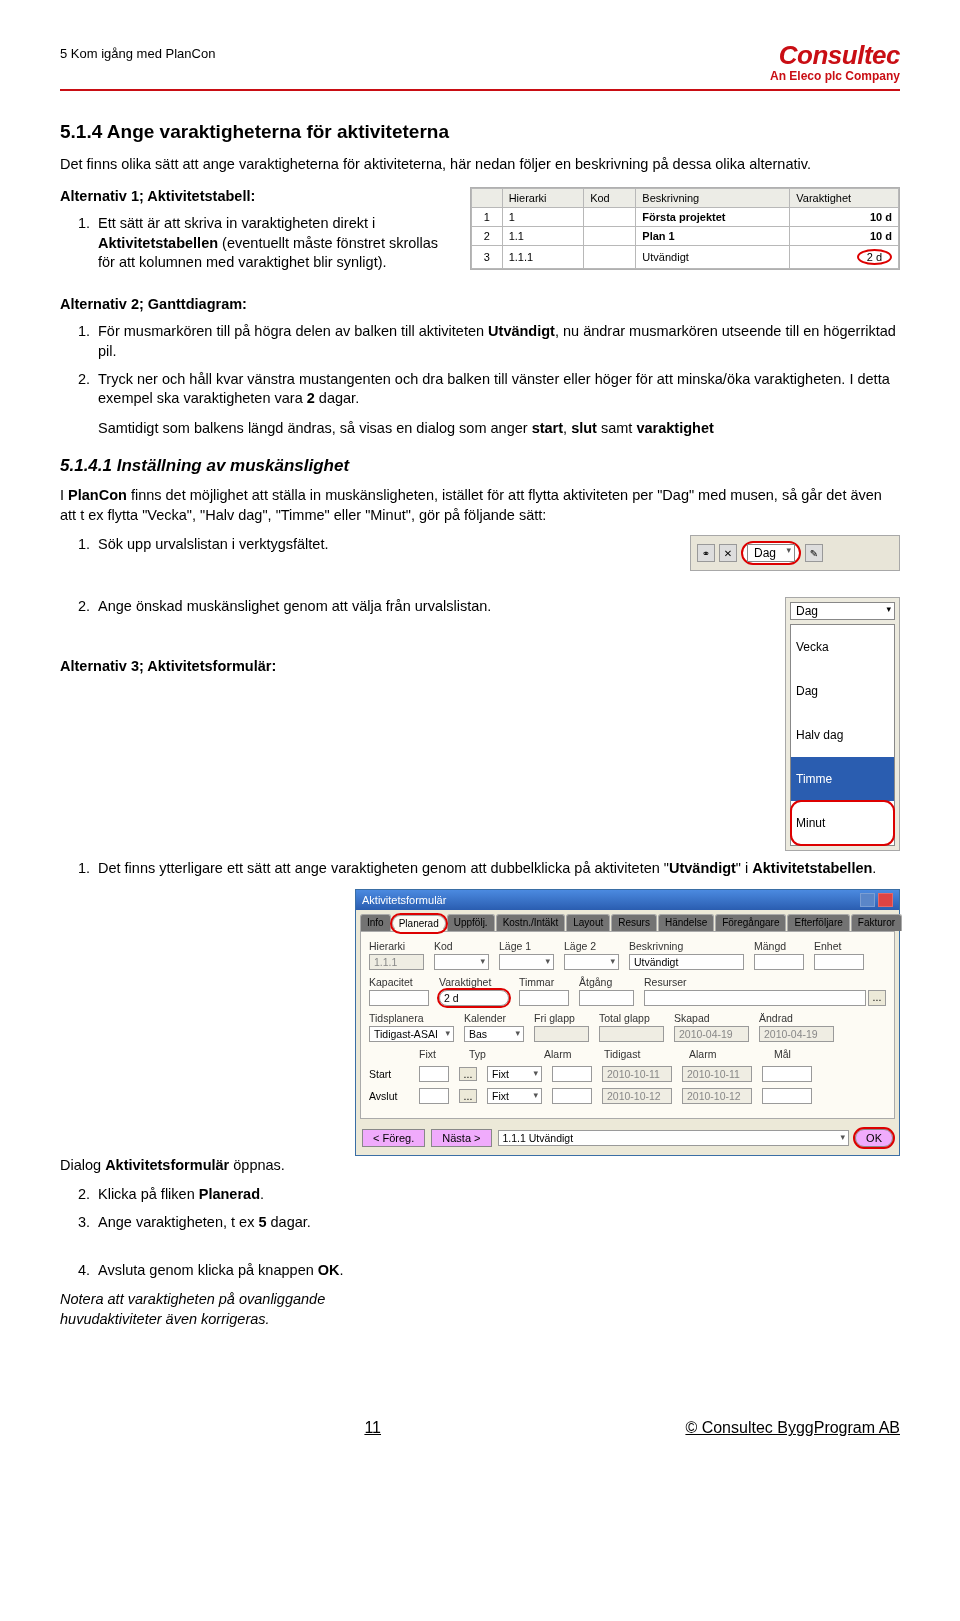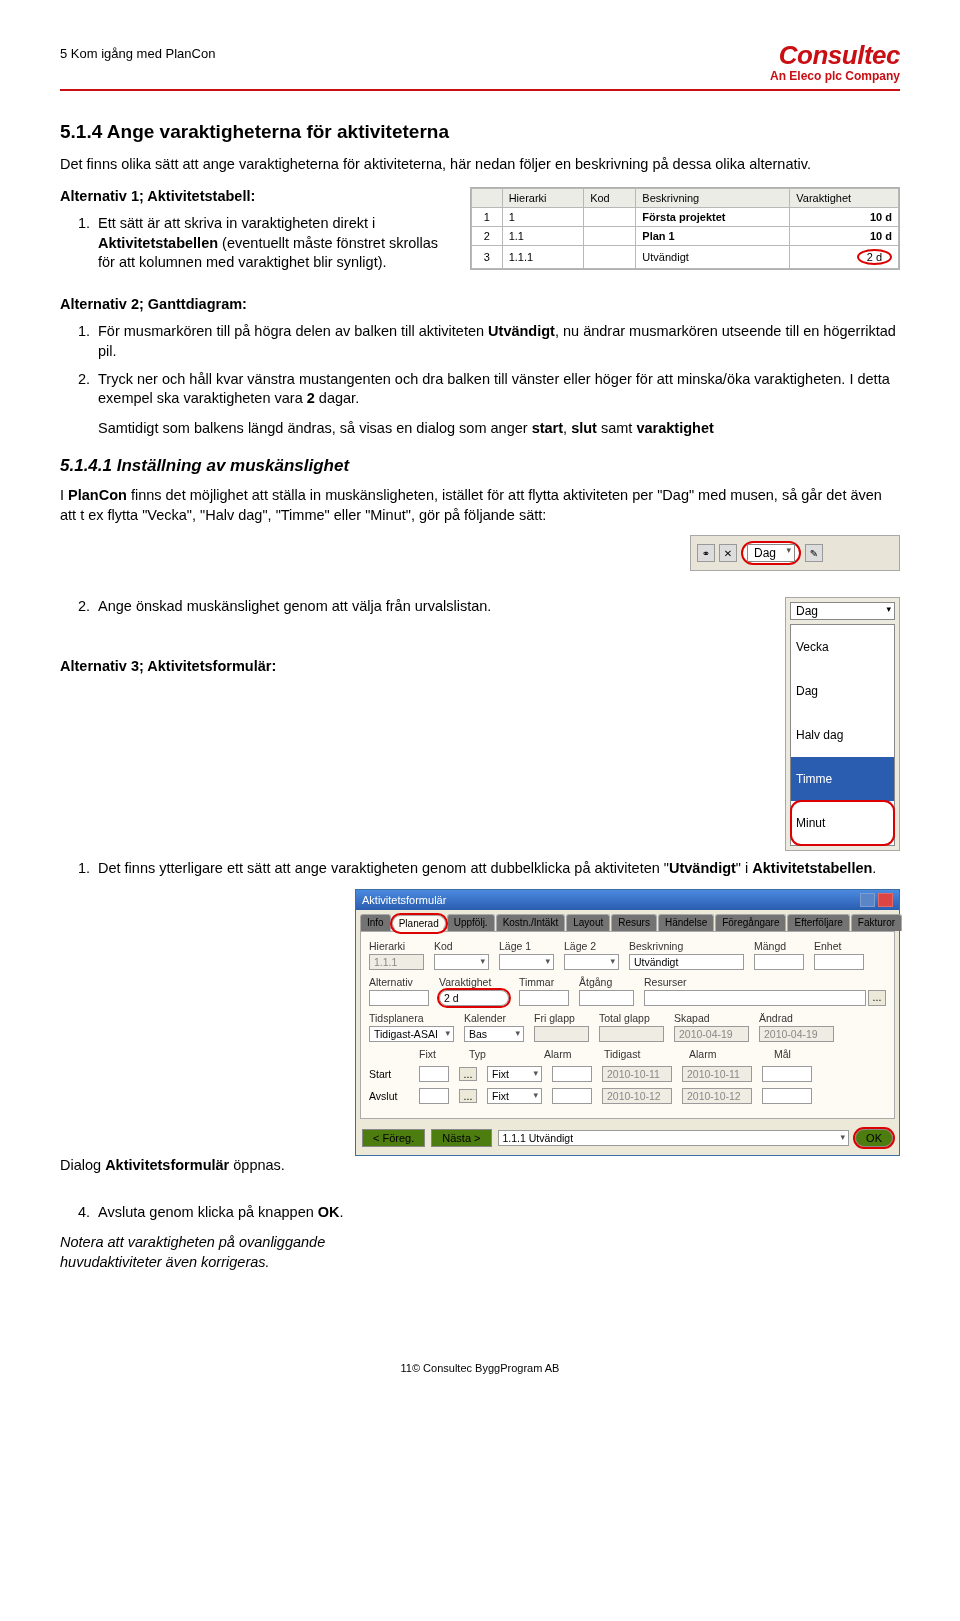--- a/index.html
+++ b/index.html
@@ -56,23 +56,23 @@
   .dlg-body { background: #fdfbf4; border: 1px solid #aaa; margin: 0 4px 4px 4px; padding: 8px; }
   .dlg-row { display: flex; gap: 10px; margin-bottom: 6px; flex-wrap: wrap; }
   .fld { display: flex; flex-direction: column; gap: 2px; }
   .fld label { color: #333; }
   .inp { background: #fff; border: 1px solid #9a9a9a; padding: 1px 4px; min-height: 16px; display: inline-flex; align-items: center; position: relative; }
   .inp.sel-arrow::after { content: "▾"; position: absolute; right: 3px; top: 1px; font-size: 9px; color: #555; }
   .inp.disabled { background: #efede3; color: #888; }
   .inp.ring { outline: 2px solid #d00; border-radius: 10px; }
   .dots { width: 18px; text-align: center; border: 1px solid #9a9a9a; background: #ece9d8; }
   .dlg-footer { display: flex; justify-content: space-between; align-items: center; padding: 6px 6px 8px 6px; gap: 6px; }
-  .btn { background: #4d7c0f; border: 1px solid #888; padding: 2px 10px; font-size: 11px; }
+  .btn { background: #f0abfc; border: 1px solid #888; padding: 2px 10px; font-size: 11px; }
   .btn.ring { outline: 2px solid #d00; border-radius: 12px; }
-  .footer-line { display: flex; justify-content: center; font-size: 11px; margin-top: 80px; border-top: none; }
+  .footer-line { display: flex; justify-content: space-between; font-size: 16px; margin-top: 80px; border-top: none; text-decoration: underline; }
   .italic { font-style: italic; }
   .left-col { float: left; width: 310px; }
   .dialog-block { float: right; }
   .after-clear { clear: both; }
 </style>
 </head>
 <body>
 
 <div class="page">
   <div class="header">
@@ -150,20 +150,23 @@
 
   <div class="clearfix">
     <div class="shot-toolbar float-right">
       <span class="tbicon">⚭</span>
       <span class="tbicon">✕</span>
       <span class="tb-select">
         <span class="inner">Dag</span>
       </span>
       <span class="tbicon">✎</span>
     </div>
+    <ol>
+      <li>Sök upp urvalslistan i verktygsfältet.</li>
+    </ol>
   </div>
 
   <br>
   <div class="clearfix">
     <div class="shot-dd float-right">
       <div class="sel">Dag</div>
       <div class="list">
         <div class="opt">Vecka</div>
         <div class="opt">Dag</div>
         <div class="opt">Halv dag</div>
@@ -232,21 +235,21 @@
               <label>Mängd</label>
               <span class="inp"></span>
             </div>
           <div class="fld" style="width:50px;">
               <label>Enhet</label>
               <span class="inp"></span>
             </div>
         </div>
         <div class="dlg-row">
           <div class="fld" style="width:60px;">
-              <label>Alternativ</label>
+              <label>Kapacitet</label>
               <span class="inp"></span>
             </div>
           <div class="fld" style="width:70px;">
               <label>Varaktighet</label>
               <span class="inp ring">2 d</span>
             </div>
           <div class="fld" style="width:50px;">
               <label>Timmar</label>
               <span class="inp"></span>
             </div>
@@ -337,20 +340,28 @@
         <span class="btn">Nästa &gt;</span>
         <span class="inp sel-arrow" style="flex:1;">1.1.1  Utvändigt</span>
         <span class="btn ring">OK</span>
       </div>
     </div>
 
     <div class="left-col">
       <p>
         <span>Dialog </span><span class="bold">Aktivitetsformulär</span><span> öppnas.</span>
       </p>
+      <ol start="2">
+        <li>
+          <span>Klicka på fliken </span><span class="bold">Planerad</span><span>.</span>
+        </li>
+        <li>
+          <span>Ange varaktigheten, t ex </span><span class="bold">5</span><span> dagar.</span>
+        </li>
+      </ol>
       <br>
       <ol start="4">
         <li>
           <span>Avsluta genom klicka på knappen </span><span class="bold">OK</span><span>.</span>
         </li>
       </ol>
       <p class="italic">Notera att varaktigheten på ovanliggande huvudaktiviteter även korrigeras.</p>
     </div>
   </div>
 

